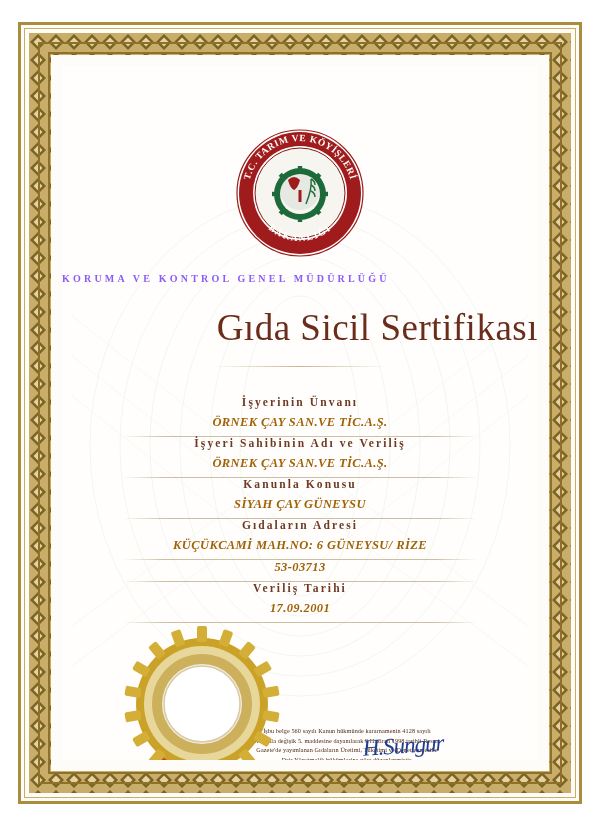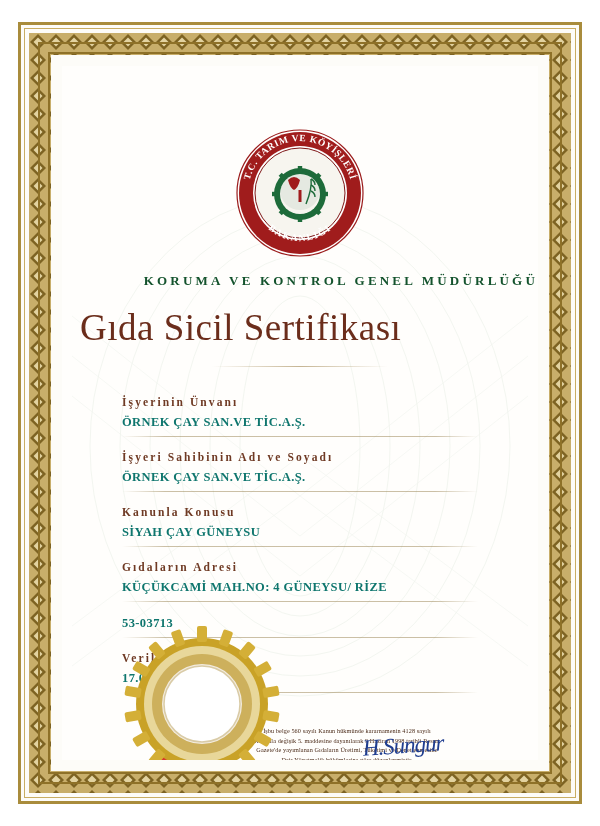--- a/index.html
+++ b/index.html
@@ -101,32 +101,32 @@
     transform: translateX(-50%);
     width: 130px;
     height: 130px;
   }
 
   
   .subtitle {
     position: absolute;
     left: 0; right: 0;
     top: 207px;
-    text-align: right;
-    font-family: "Liberation Serif", serif;
-    font-size: 13px;
+    text-align: left;
+    font-family: "Liberation Serif", serif;
+    font-size: 10px;
     letter-spacing: 3.2px;
-    color: #14532d;
+    color: #8b5cf6;
     font-weight: bold;
   }
   .title {
     position: absolute;
     left: 18px; right: 0;
     top: 240px;
-    text-align: left;
+    text-align: right;
     font-family: "Liberation Serif", serif;
     font-size: 37px;
     color: #6b2d1b;
     letter-spacing: 0.5px;
   }
   .title-rule {
     position: absolute;
     left: 150px;
     right: 150px;
     top: 300px;
@@ -135,37 +135,39 @@
   }
 
   
   .fields {
     position: absolute;
     left: 60px;
     right: 60px;
     top: 330px;
   }
   .field {
-    margin-bottom: 14px;
+    margin-bottom: 0;
+    text-align: center;
   }
   .field-label {
     font-family: "Liberation Serif", serif;
     font-size: 11.5px;
     letter-spacing: 2.1px;
     color: #6f3a24;
     font-weight: bold;
     margin-bottom: 7px;
   }
   .field-value {
     font-family: "Liberation Serif", serif;
     font-size: 12.5px;
-    color: #0f766e;
+    color: #a16207;
     font-weight: bold;
     letter-spacing: .4px;
     padding-bottom: 4px;
+    font-style: italic;
   }
   .field-rule {
     height: 1px;
     background: linear-gradient(90deg, rgba(140,115,60,0) 0%, rgba(140,115,60,.45) 12%, rgba(140,115,60,.45) 88%, rgba(140,115,60,0) 100%);
     margin-top: 2px;
   }
 
   
   .legal {
     position: absolute;
@@ -322,34 +324,34 @@
 
       <div class="fields">
 
         <div class="field">
           <div class="field-label">İşyerinin Ünvanı</div>
           <div class="field-value">ÖRNEK ÇAY SAN.VE TİC.A.Ş.</div>
           <div class="field-rule"></div>
         </div>
 
         <div class="field">
-          <div class="field-label">İşyeri Sahibinin Adı ve Soyadı</div>
+          <div class="field-label">İşyeri Sahibinin Adı ve Veriliş</div>
           <div class="field-value">ÖRNEK ÇAY SAN.VE TİC.A.Ş.</div>
           <div class="field-rule"></div>
         </div>
 
         <div class="field">
           <div class="field-label">Kanunla Konusu</div>
           <div class="field-value">SİYAH ÇAY GÜNEYSU</div>
           <div class="field-rule"></div>
         </div>
 
         <div class="field">
           <div class="field-label">Gıdaların Adresi</div>
-          <div class="field-value">KÜÇÜKCAMİ MAH.NO: 4 GÜNEYSU/ RİZE</div>
+          <div class="field-value">KÜÇÜKCAMİ MAH.NO: 6 GÜNEYSU/ RİZE</div>
           <div class="field-rule"></div>
         </div>
 
         <div class="field">
           <div class="field-value">53-03713</div>
           <div class="field-rule"></div>
         </div>
 
         <div class="field">
           <div class="field-label">Veriliş Tarihi</div>

